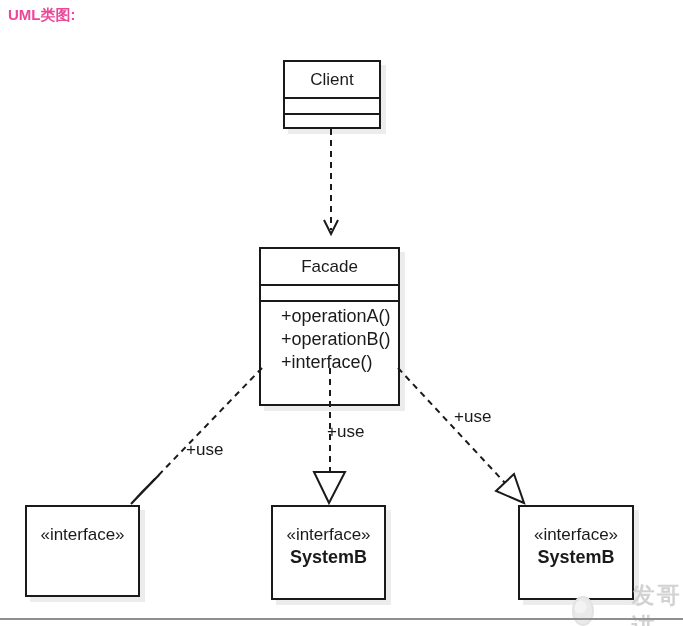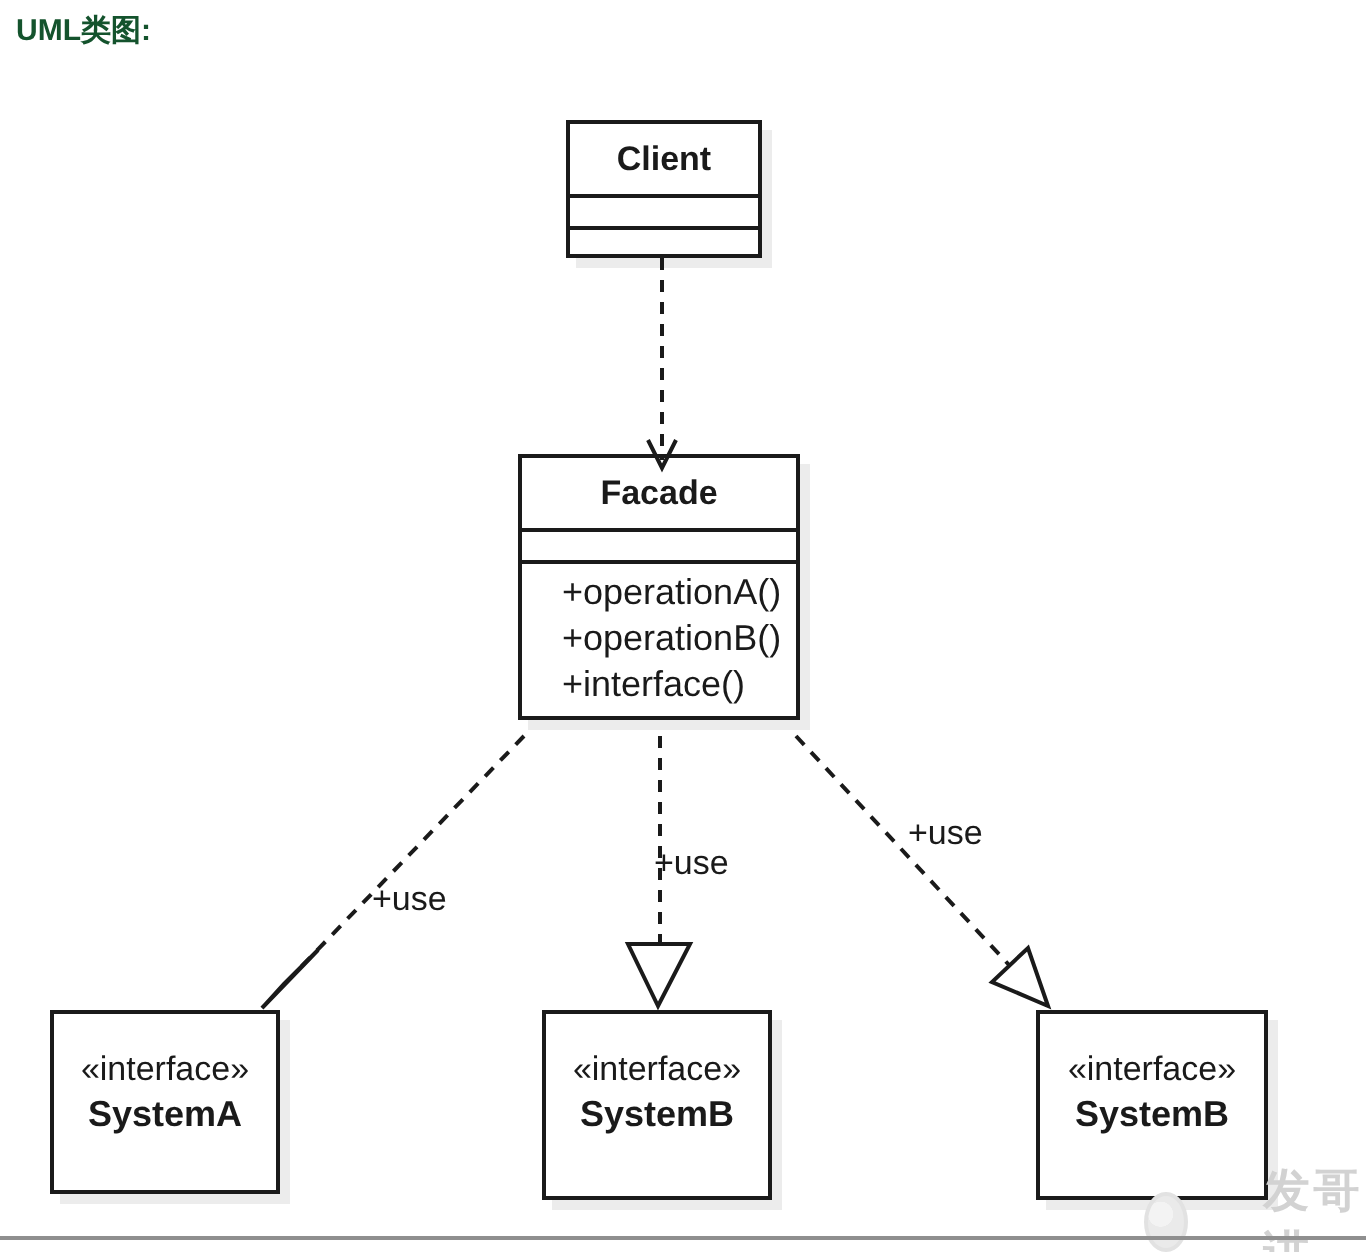--- a/index.html
+++ b/index.html
@@ -14,34 +14,34 @@
     height: 626px;
     background: #ffffff;
     overflow: hidden;
   }
   .page-title {
     position: absolute;
     left: 8px;
     top: 6px;
     font-size: 15px;
     font-weight: bold;
-    color: #14532d;
+    color: #ec4899;
   }
   
   .uml-box {
     position: absolute;
     box-sizing: border-box;
     background: #ffffff;
     border: 2px solid #1a1a1a;
     box-shadow: 5px 5px 0 0 #ececec;
     color: #1a1a1a;
   }
   .uml-title {
     text-align: center;
-    font-weight: bold;
+    font-weight: normal;
     font-size: 17px;
     line-height: 35px;
     height: 35px;
     overflow: hidden;
   }
   .uml-compartment {
     border-top: 2px solid #1a1a1a;
     box-sizing: border-box;
   }
   .uml-ops {
@@ -123,33 +123,32 @@
 <div id="stage">
 
   <div class="page-title">UML类图:</div>
 
   <div class="uml-box" style="left:283px; top:60px; width:98px; height:69px;">
     <div class="uml-title">Client</div>
     <div class="uml-compartment" style="height:16px;"></div>
     <div class="uml-compartment" style="height:14px;"></div>
   </div>
 
-  <div class="uml-box" style="left:259px; top:227px; width:141px; height:133px;">
+  <div class="uml-box" style="left:259px; top:247px; width:141px; height:159px;">
     <div class="uml-title">Facade</div>
     <div class="uml-compartment" style="height:16px;"></div>
     <div class="uml-ops">
       <div>+operationA()</div>
       <div>+operationB()</div>
       <div>+interface()</div>
     </div>
   </div>
 
   <div class="uml-box" style="left:25px; top:505px; width:115px; height:92px;">
     <span class="stereotype">«interface»</span>
-    <span class="iface-name">SystemA</span>
   </div>
 
   <div class="uml-box" style="left:271px; top:505px; width:115px; height:95px;">
     <span class="stereotype">«interface»</span>
     <span class="iface-name">SystemB</span>
   </div>
 
   <div class="uml-box" style="left:518px; top:505px; width:116px; height:95px;">
     <span class="stereotype">«interface»</span>
     <span class="iface-name">SystemB</span>

